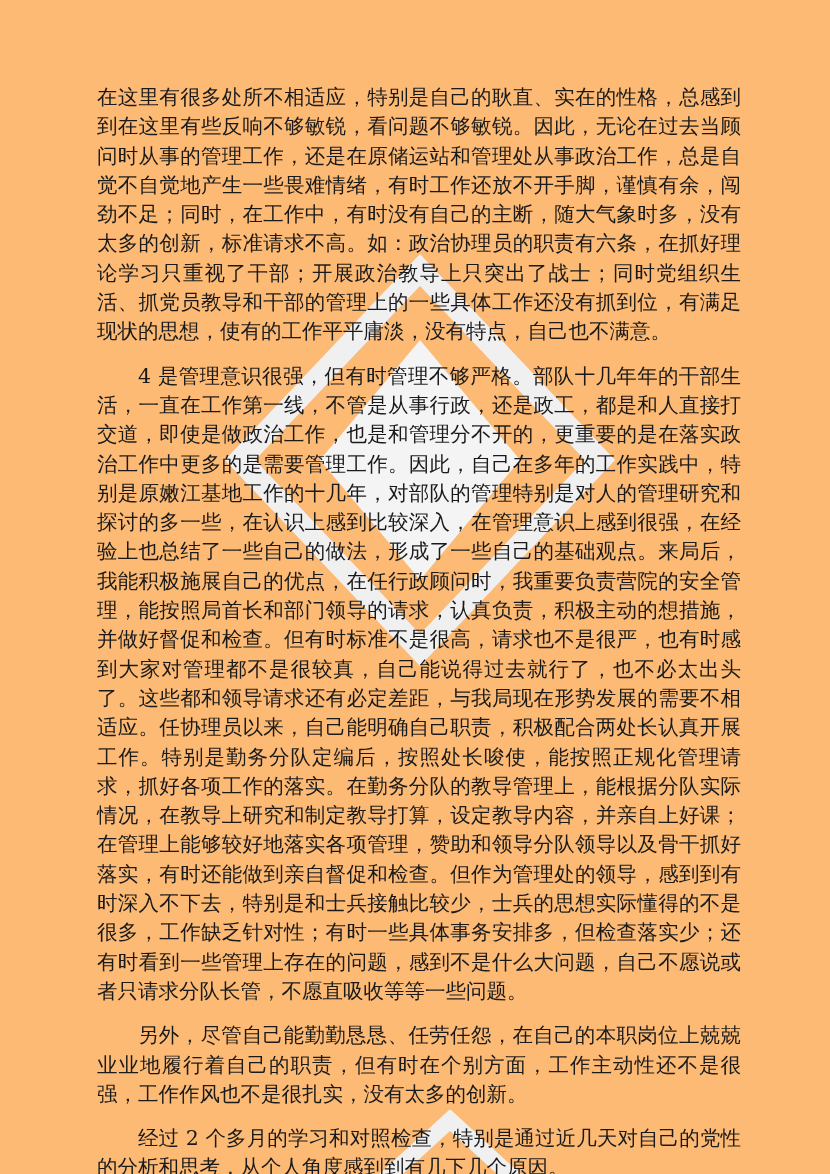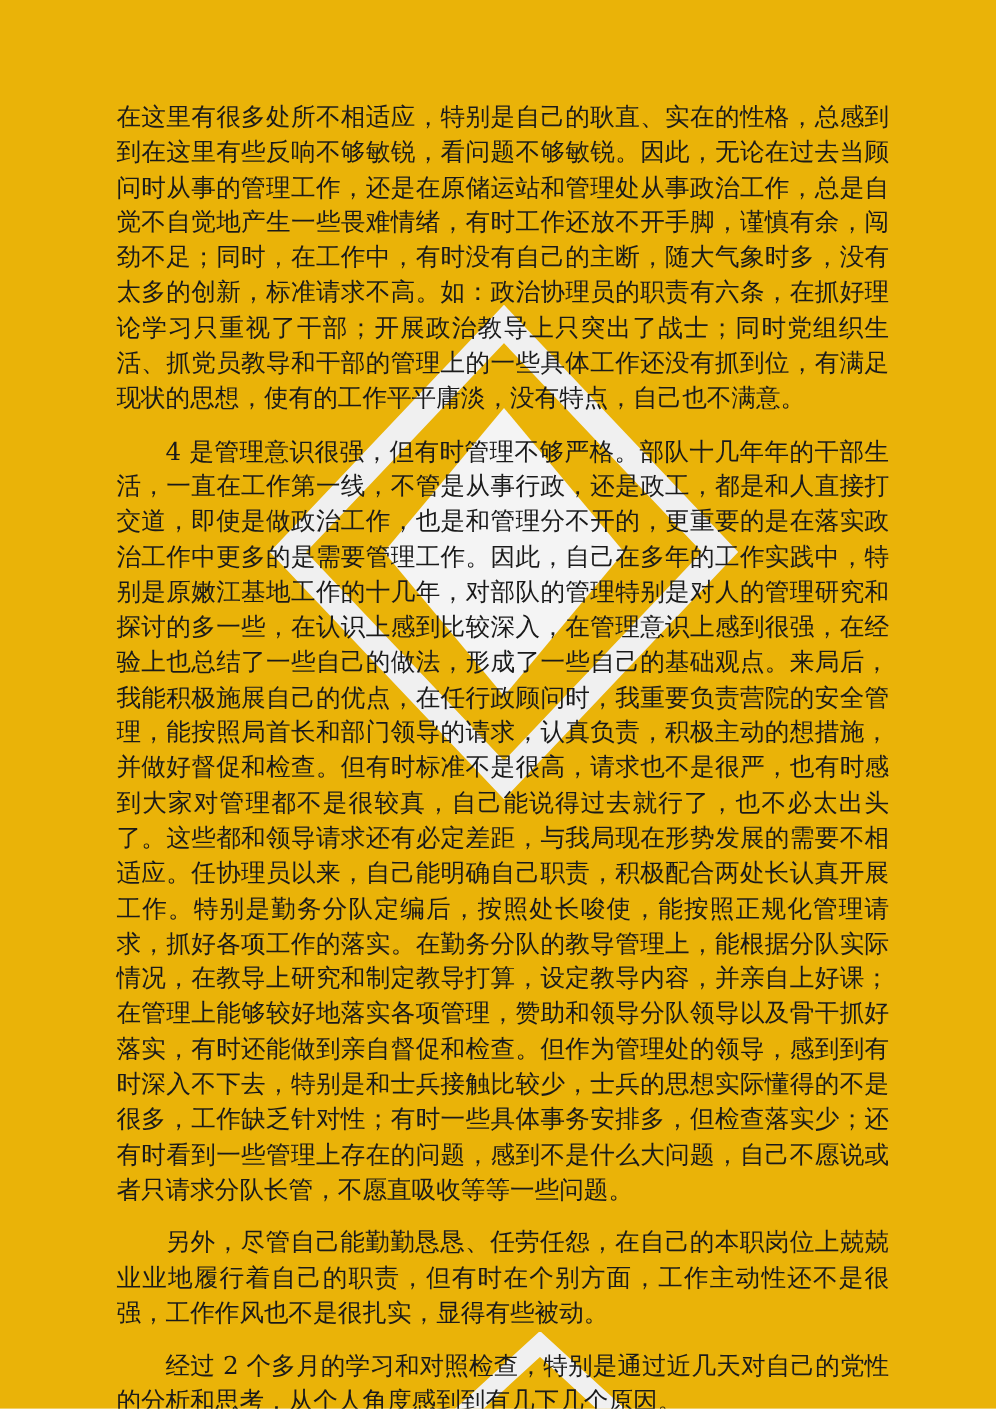--- a/index.html
+++ b/index.html
@@ -1,18 +1,18 @@
 <!DOCTYPE html>
 <html><head>
 <meta charset="utf-8">
 <style>
   html, body { margin: 0; padding: 0; background: #ffffff; }
   body { width: 830px; height: 1174px; position: relative; overflow: hidden; }
   .page {
-    position: absolute; left: 0; top: 0; width: 830px; height: 1174px; background: #eab308;
+    position: absolute; left: 0; top: 0; width: 830px; height: 1174px; background: #fdba74;
   }
   .watermark {
     position: absolute; pointer-events: none; z-index: 0;
   }
   .content {
     position: absolute; left: 97px; top: 83px; width: 644px; z-index: 1;
     font-family: "DejaVu Serif", "Liberation Serif", serif;
     font-size: 20.5px; line-height: 29.3px; color: #1a1a1a;
     text-align: justify; text-justify: inter-character;
   }
@@ -36,17 +36,17 @@
 
   <svg class="watermark" style="left:320px; top:1110px;" width="260" height="80" viewBox="0 0 260 80">
     <g fill="none" stroke="#f0f0f0" stroke-width="16">
       <path d="M130 10 L250 120 L10 120 Z"></path>
     </g>
   </svg>
 
   <div class="content">
     <p>在这里有很多处所不相适应，特别是自己的耿直、实在的性格，总感到到在这里有些反响不够敏锐，看问题不够敏锐。因此，无论在过去当顾问时从事的管理工作，还是在原储运站和管理处从事政治工作，总是自觉不自觉地产生一些畏难情绪，有时工作还放不开手脚，谨慎有余，闯劲不足；同时，在工作中，有时没有自己的主断，随大气象时多，没有太多的创新，标准请求不高。如：政治协理员的职责有六条，在抓好理论学习只重视了干部；开展政治教导上只突出了战士；同时党组织生活、抓党员教导和干部的管理上的一些具体工作还没有抓到位，有满足现状的思想，使有的工作平平庸淡，没有特点，自己也不满意。</p>
     <p class="gap indent">4 是管理意识很强，但有时管理不够严格。部队十几年年的干部生活，一直在工作第一线，不管是从事行政，还是政工，都是和人直接打交道，即使是做政治工作，也是和管理分不开的，更重要的是在落实政治工作中更多的是需要管理工作。因此，自己在多年的工作实践中，特别是原嫩江基地工作的十几年，对部队的管理特别是对人的管理研究和探讨的多一些，在认识上感到比较深入，在管理意识上感到很强，在经验上也总结了一些自己的做法，形成了一些自己的基础观点。来局后，我能积极施展自己的优点，在任行政顾问时，我重要负责营院的安全管理，能按照局首长和部门领导的请求，认真负责，积极主动的想措施，并做好督促和检查。但有时标准不是很高，请求也不是很严，也有时感到大家对管理都不是很较真，自己能说得过去就行了，也不必太出头了。这些都和领导请求还有必定差距，与我局现在形势发展的需要不相适应。任协理员以来，自己能明确自己职责，积极配合两处长认真开展工作。特别是勤务分队定编后，按照处长唆使，能按照正规化管理请求，抓好各项工作的落实。在勤务分队的教导管理上，能根据分队实际情况，在教导上研究和制定教导打算，设定教导内容，并亲自上好课；在管理上能够较好地落实各项管理，赞助和领导分队领导以及骨干抓好落实，有时还能做到亲自督促和检查。但作为管理处的领导，感到到有时深入不下去，特别是和士兵接触比较少，士兵的思想实际懂得的不是很多，工作缺乏针对性；有时一些具体事务安排多，但检查落实少；还有时看到一些管理上存在的问题，感到不是什么大问题，自己不愿说或者只请求分队长管，不愿直吸收等等一些问题。</p>
-    <p class="gap indent">另外，尽管自己能勤勤恳恳、任劳任怨，在自己的本职岗位上兢兢业业地履行着自己的职责，但有时在个别方面，工作主动性还不是很强，工作作风也不是很扎实，显得有些被动。</p>
+    <p class="gap indent">另外，尽管自己能勤勤恳恳、任劳任怨，在自己的本职岗位上兢兢业业地履行着自己的职责，但有时在个别方面，工作主动性还不是很强，工作作风也不是很扎实，没有太多的创新。</p>
     <p class="gap indent">经过 2 个多月的学习和对照检查，特别是通过近几天对自己的党性的分析和思考，从个人角度感到到有几下几个原因。</p>
 
   </div>
 </div>
 
 </body></html>

